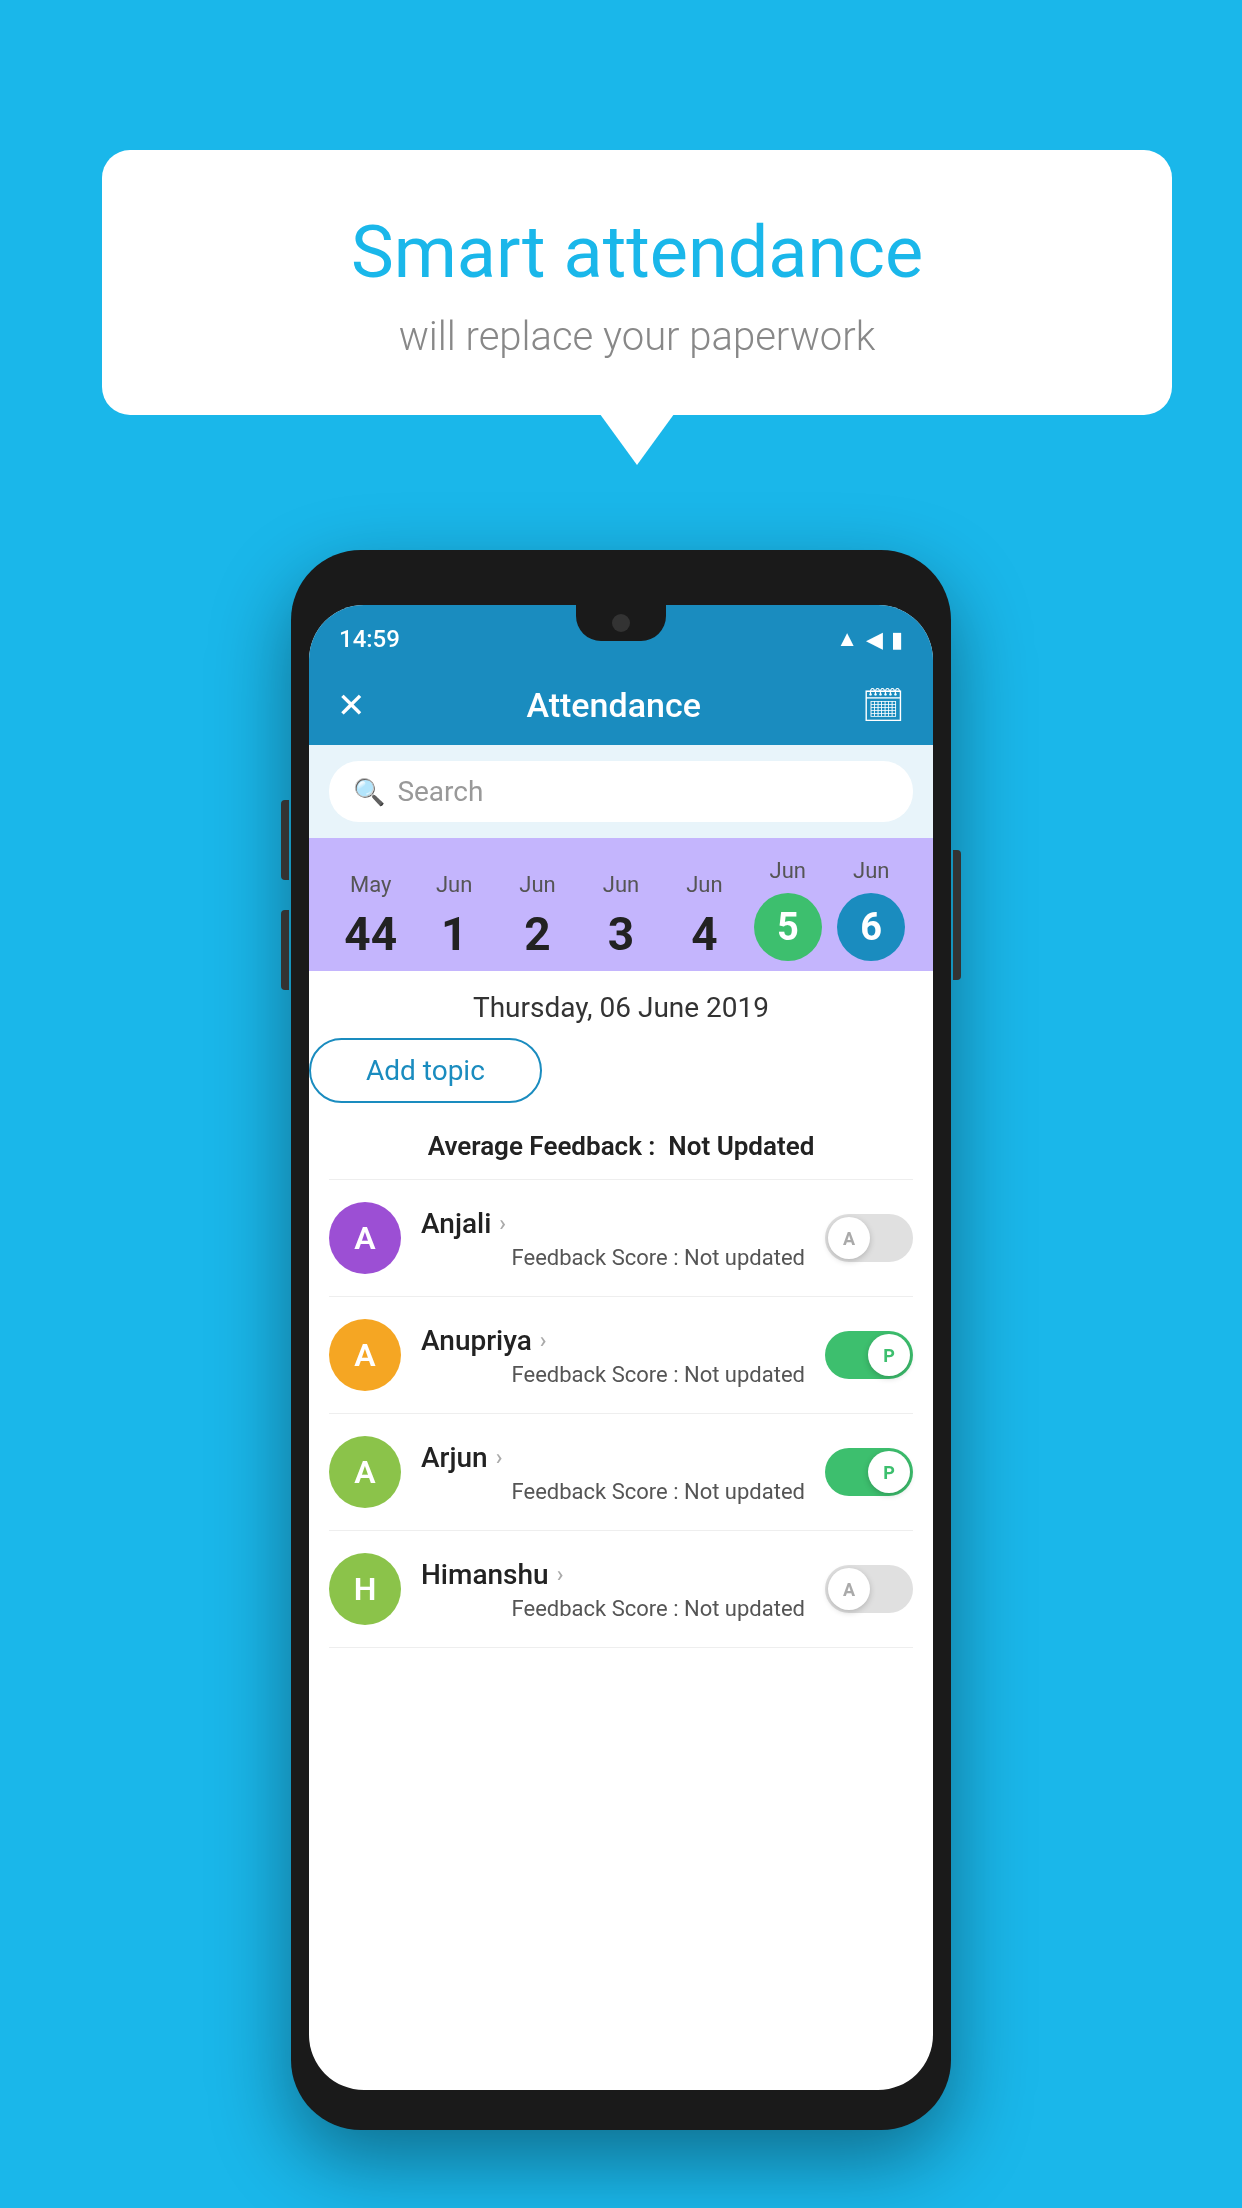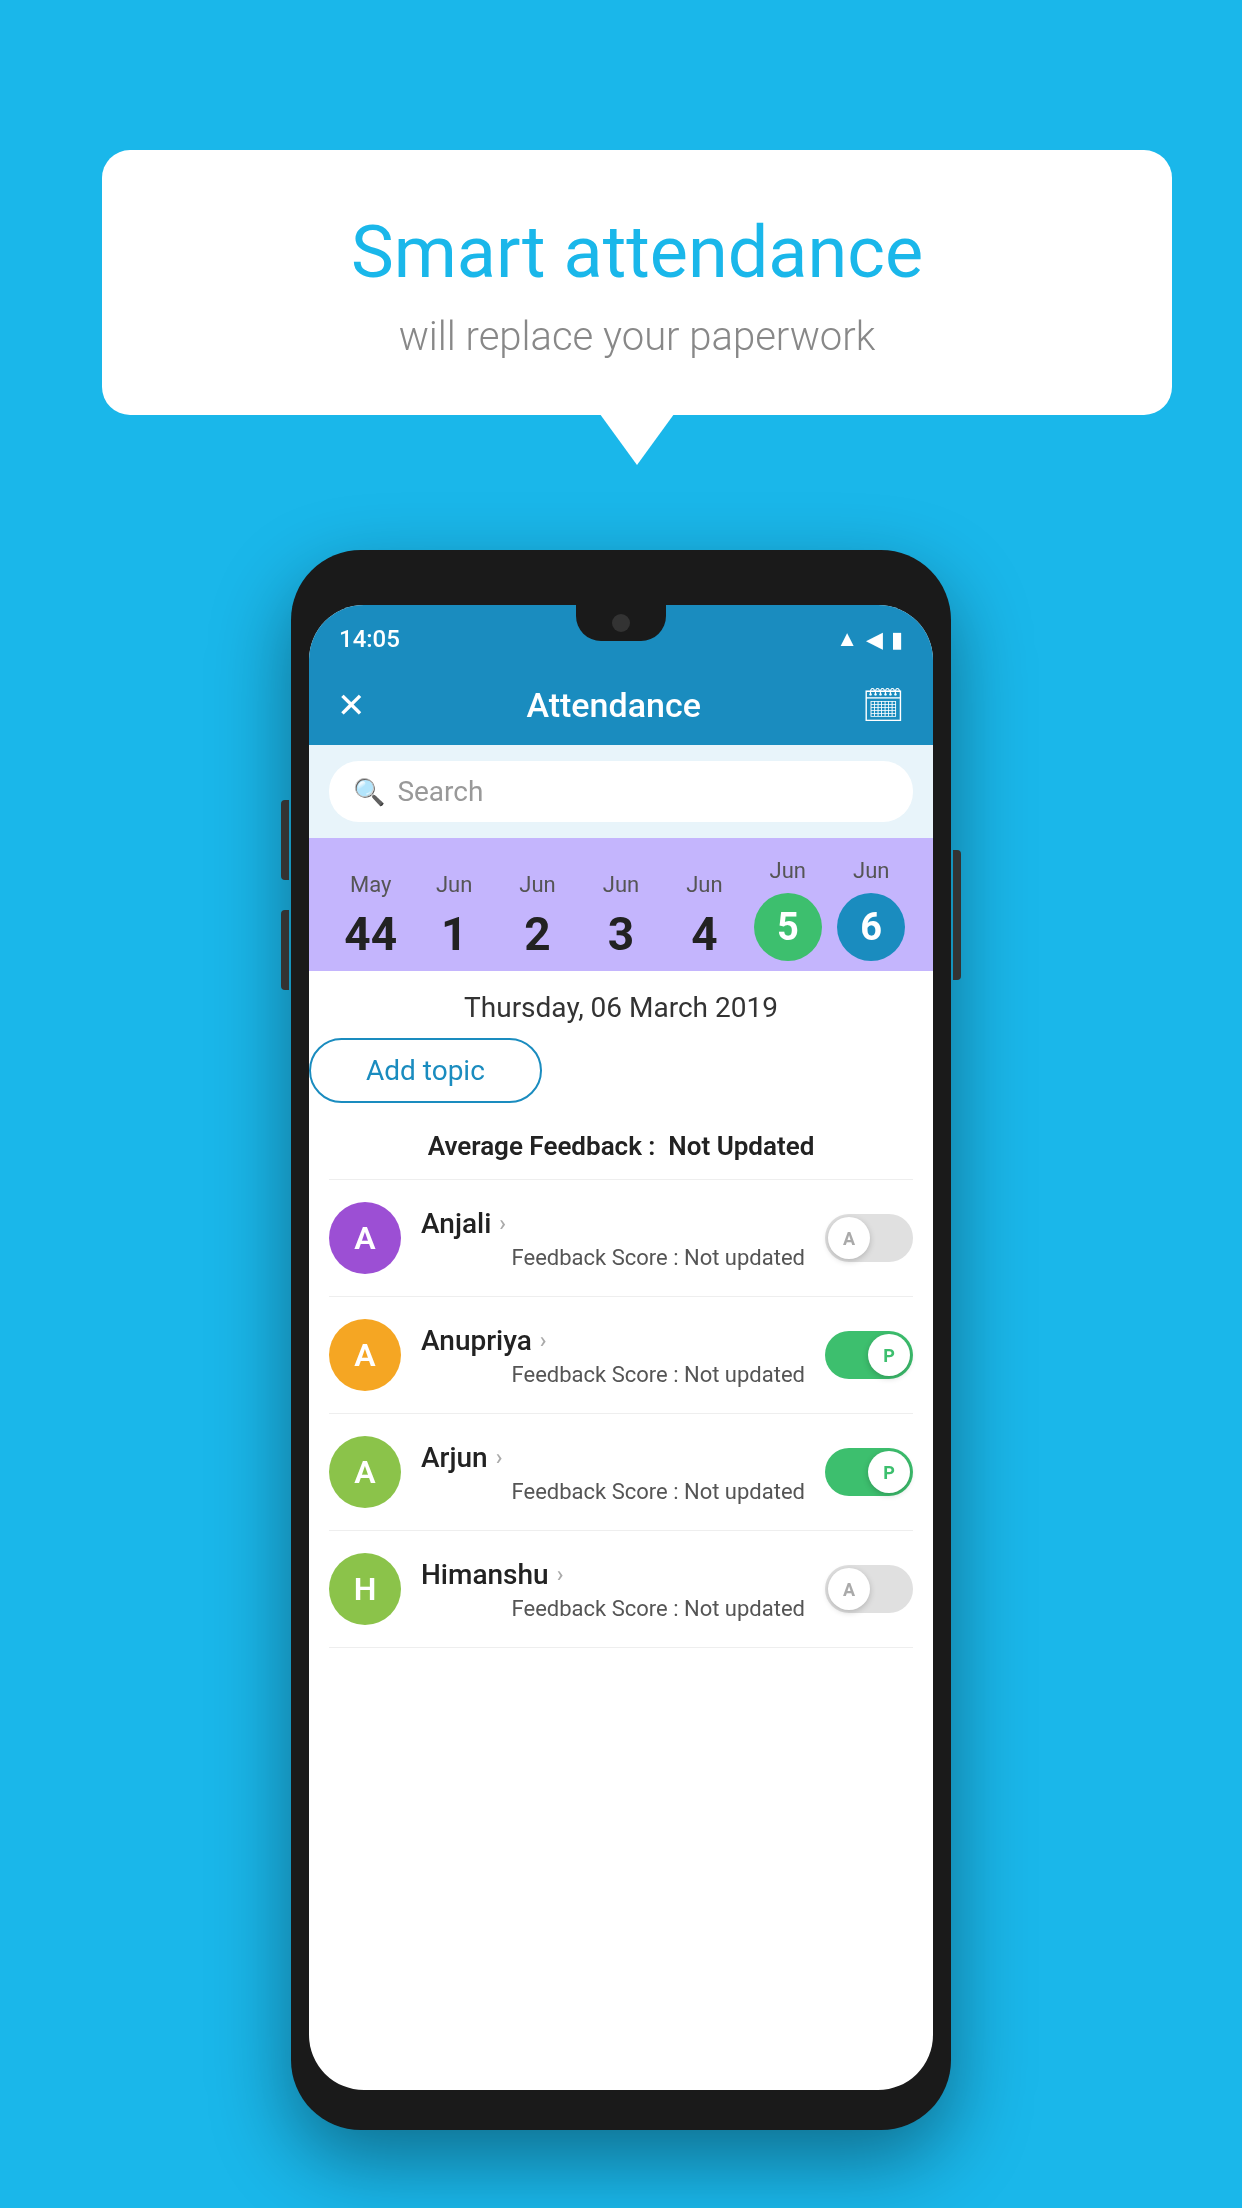--- a/index.html
+++ b/index.html
@@ -398,21 +398,21 @@
     <div class="side-btn-left2"></div>
     <div class="side-btn-right"></div>
 
     <div class="phone-screen">
 
       <div class="notch">
         <div class="notch-camera"></div>
       </div>
 
       <div class="status-bar">
-        <span class="status-time">14:05</span>
+        <span class="status-time">14:59</span>
         <div class="status-icons">
           <span class="wifi-icon">▲</span>
           <span class="signal-icon">◀</span>
           <span class="battery-icon">▮</span>
         </div>
       </div>
 
       <div class="screen-content">
 
         <div class="app-bar">
@@ -459,21 +459,21 @@
             <span class="cal-month">Jun</span>
             <span class="cal-date">5</span>
           </div>
 
           <div class="cal-day selected-blue">
             <span class="cal-month">Jun</span>
             <span class="cal-date">6</span>
           </div>
         </div>
 
-        <div class="date-label">Thursday, 06 March 2019</div>
+        <div class="date-label">Thursday, 06 June 2019</div>
 
         <div class="add-topic-btn">
           <div class="add-topic-inner">Add topic</div>
         </div>
 
         <div class="avg-feedback">
           <span>Average Feedback :</span>
           &nbsp;<span>Not Updated</span>
         </div>
 

